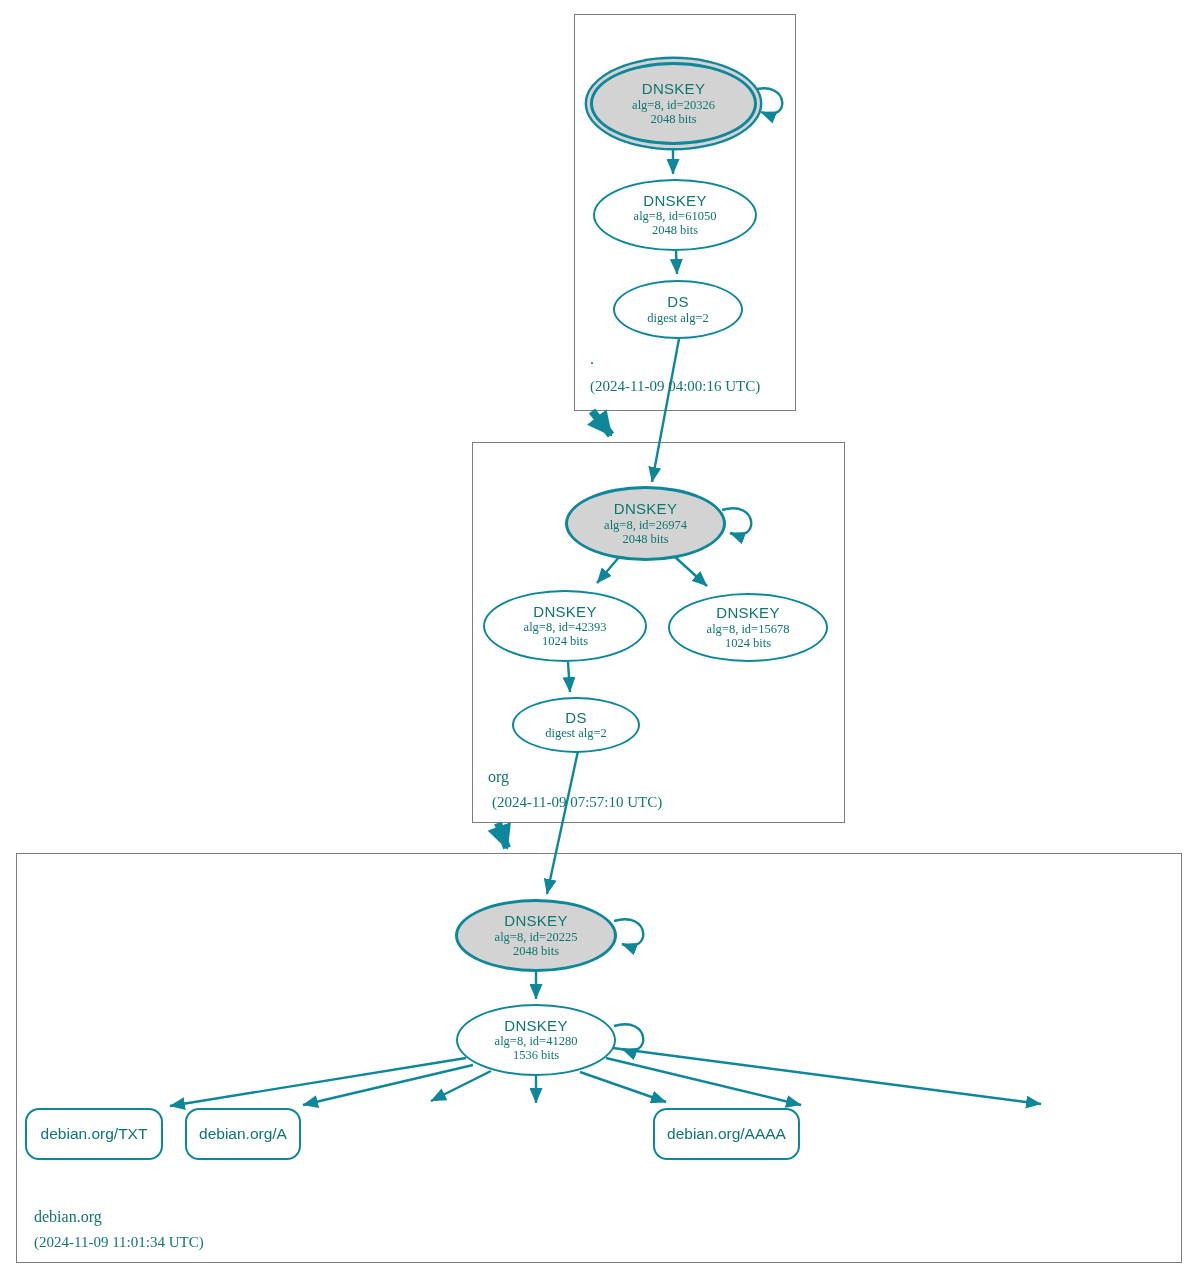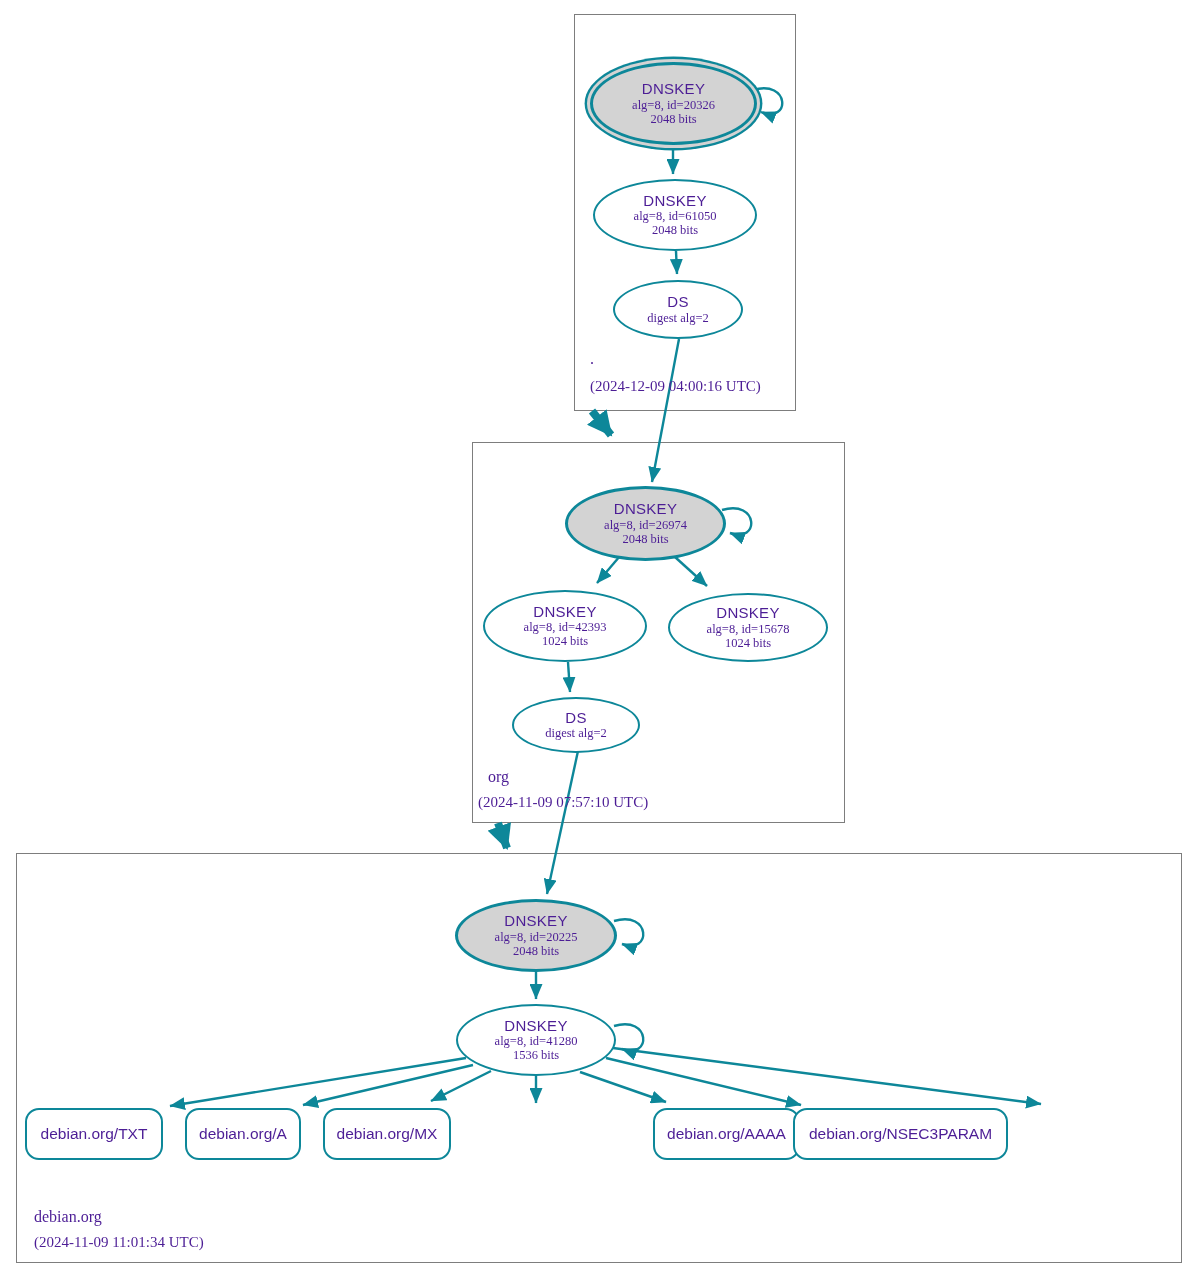--- a/index.html
+++ b/index.html
@@ -1,21 +1,21 @@
 <!DOCTYPE html>
 <html><head>
 <meta charset="utf-8">
 <style>
   html,body{margin:0;padding:0;background:#ffffff;}
   #canvas{
     position:relative;
     width:1196px;height:1278px;
     background:#ffffff;
     font-family:"Liberation Serif", serif;
-    color:#4c1d95;
+    color:#0f766e;
     overflow:hidden;
   }
   .zone-box{
     position:absolute;
     border:1px solid #7d7d7d;
     background:transparent;
   }
   #edges{position:absolute;left:0;top:0;z-index:2;}
   .node{
     position:absolute;z-index:3;
@@ -112,21 +112,21 @@
   <div class="node" style="left:593px;top:179px;width:160px;height:68px;">
     <span class="ntitle">DNSKEY</span>
     <span class="nmeta">alg=8, id=61050</span>
     <span class="nmeta">2048 bits</span>
   </div>
   <div class="node" style="left:613px;top:280px;width:126px;height:55px;">
     <span class="ntitle">DS</span>
     <span class="nmeta">digest alg=2</span>
   </div>
   <div class="zone-label" style="left:590px;top:350px;">.</div>
-  <div class="zone-ts" style="left:590px;top:378px;">(2024-12-09 04:00:16 UTC)</div>
+  <div class="zone-ts" style="left:590px;top:378px;">(2024-11-09 04:00:16 UTC)</div>
 
   <div class="node ksk" style="left:565px;top:486px;width:155px;height:69px;">
     <span class="ntitle">DNSKEY</span>
     <span class="nmeta">alg=8, id=26974</span>
     <span class="nmeta">2048 bits</span>
   </div>
   <div class="node" style="left:483px;top:590px;width:160px;height:68px;">
     <span class="ntitle">DNSKEY</span>
     <span class="nmeta">alg=8, id=42393</span>
     <span class="nmeta">1024 bits</span>
@@ -134,35 +134,33 @@
   <div class="node" style="left:668px;top:593px;width:156px;height:65px;">
     <span class="ntitle">DNSKEY</span>
     <span class="nmeta">alg=8, id=15678</span>
     <span class="nmeta">1024 bits</span>
   </div>
   <div class="node" style="left:512px;top:697px;width:124px;height:52px;">
     <span class="ntitle">DS</span>
     <span class="nmeta">digest alg=2</span>
   </div>
   <div class="zone-label" style="left:488px;top:768px;text-align:center;">org</div>
-  <div class="zone-ts" style="left:478px;top:794px;">(2024-11-09 07:57:10 UTC)</div>
+  <div class="zone-ts" style="left:492px;top:794px;">(2024-11-09 07:57:10 UTC)</div>
 
   <div class="node ksk" style="left:455px;top:899px;width:156px;height:67px;">
     <span class="ntitle">DNSKEY</span>
     <span class="nmeta">alg=8, id=20225</span>
     <span class="nmeta">2048 bits</span>
   </div>
   <div class="node" style="left:456px;top:1004px;width:156px;height:68px;">
     <span class="ntitle">DNSKEY</span>
     <span class="nmeta">alg=8, id=41280</span>
     <span class="nmeta">1536 bits</span>
   </div>
 
   <div class="rr" style="left:25px;width:134px;">debian.org/TXT</div>
   <div class="rr" style="left:185px;width:112px;">debian.org/A</div>
-  <div class="rr" style="left:323px;width:124px;">debian.org/MX</div>
   <div class="rr" style="left:653px;width:143px;">debian.org/AAAA</div>
-  <div class="rr" style="left:793px;width:211px;">debian.org/NSEC3PARAM</div>
 
   <div class="zone-label" style="left:34px;top:1208px;">debian.org</div>
   <div class="zone-ts" style="left:34px;top:1234px;">(2024-11-09 11:01:34 UTC)</div>
 
 </div>
 
 </body></html>

